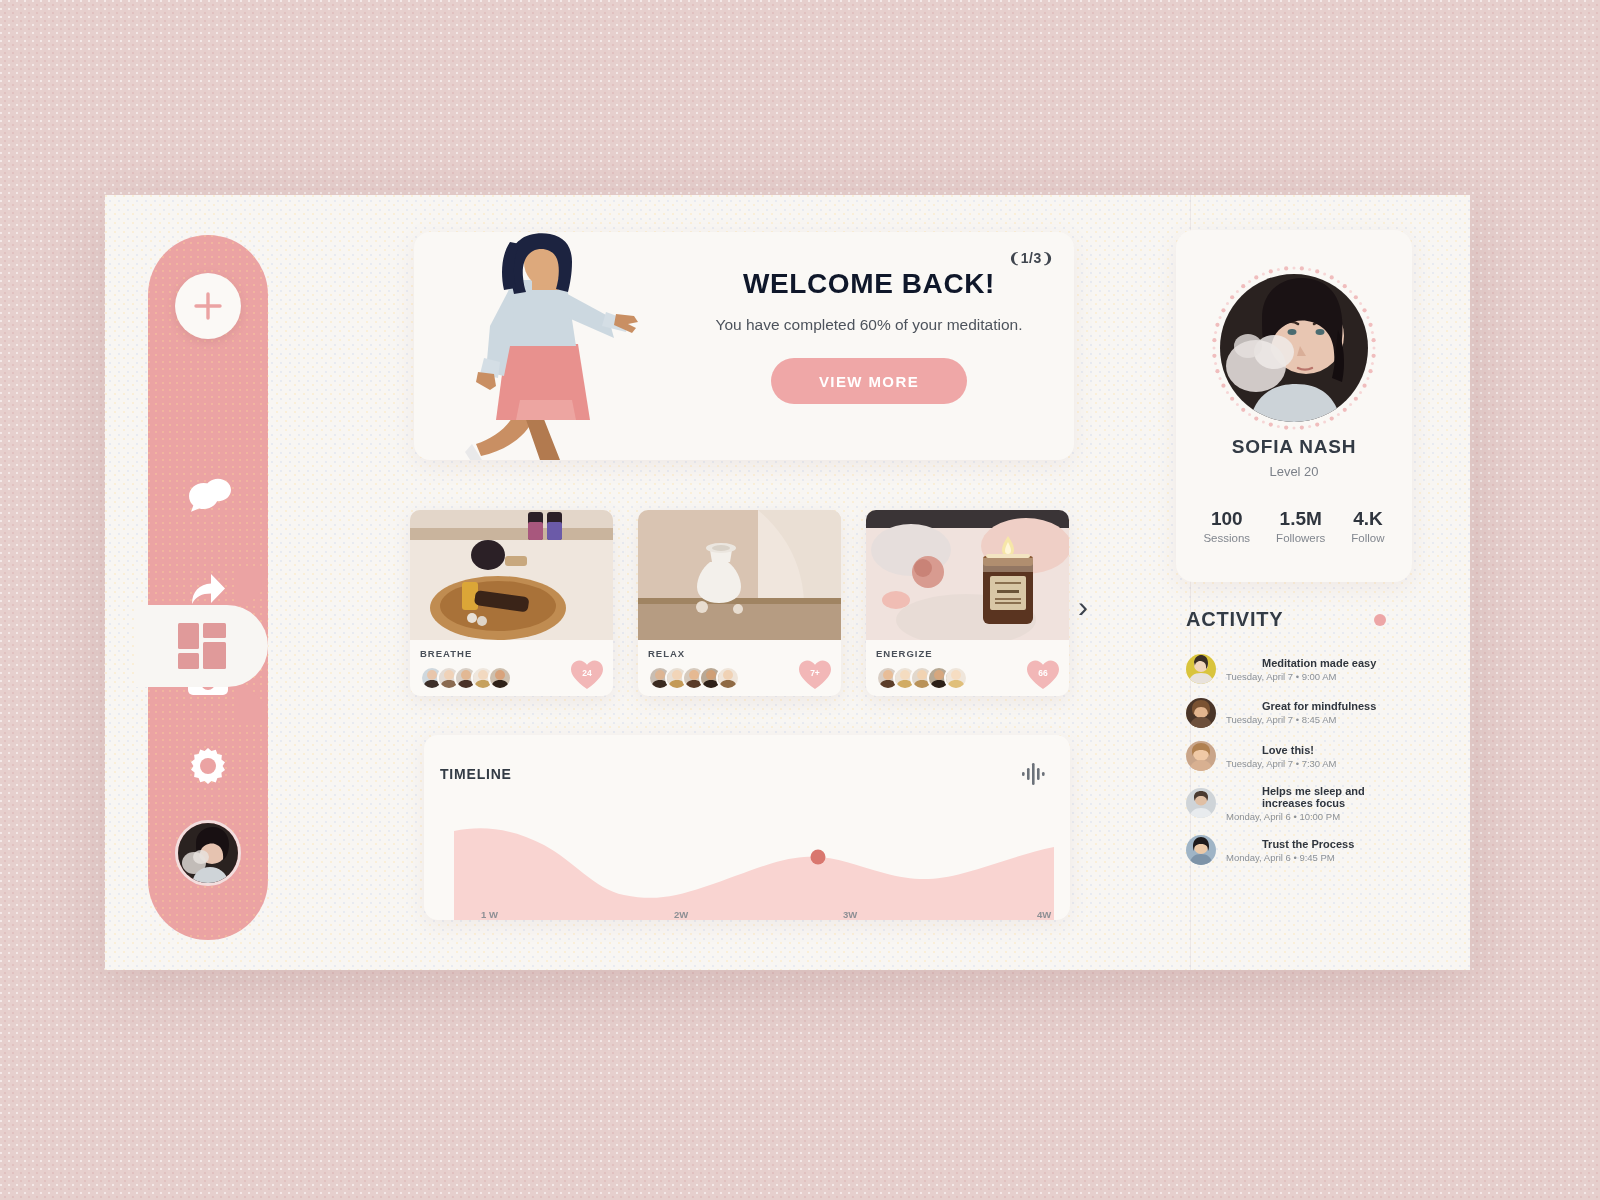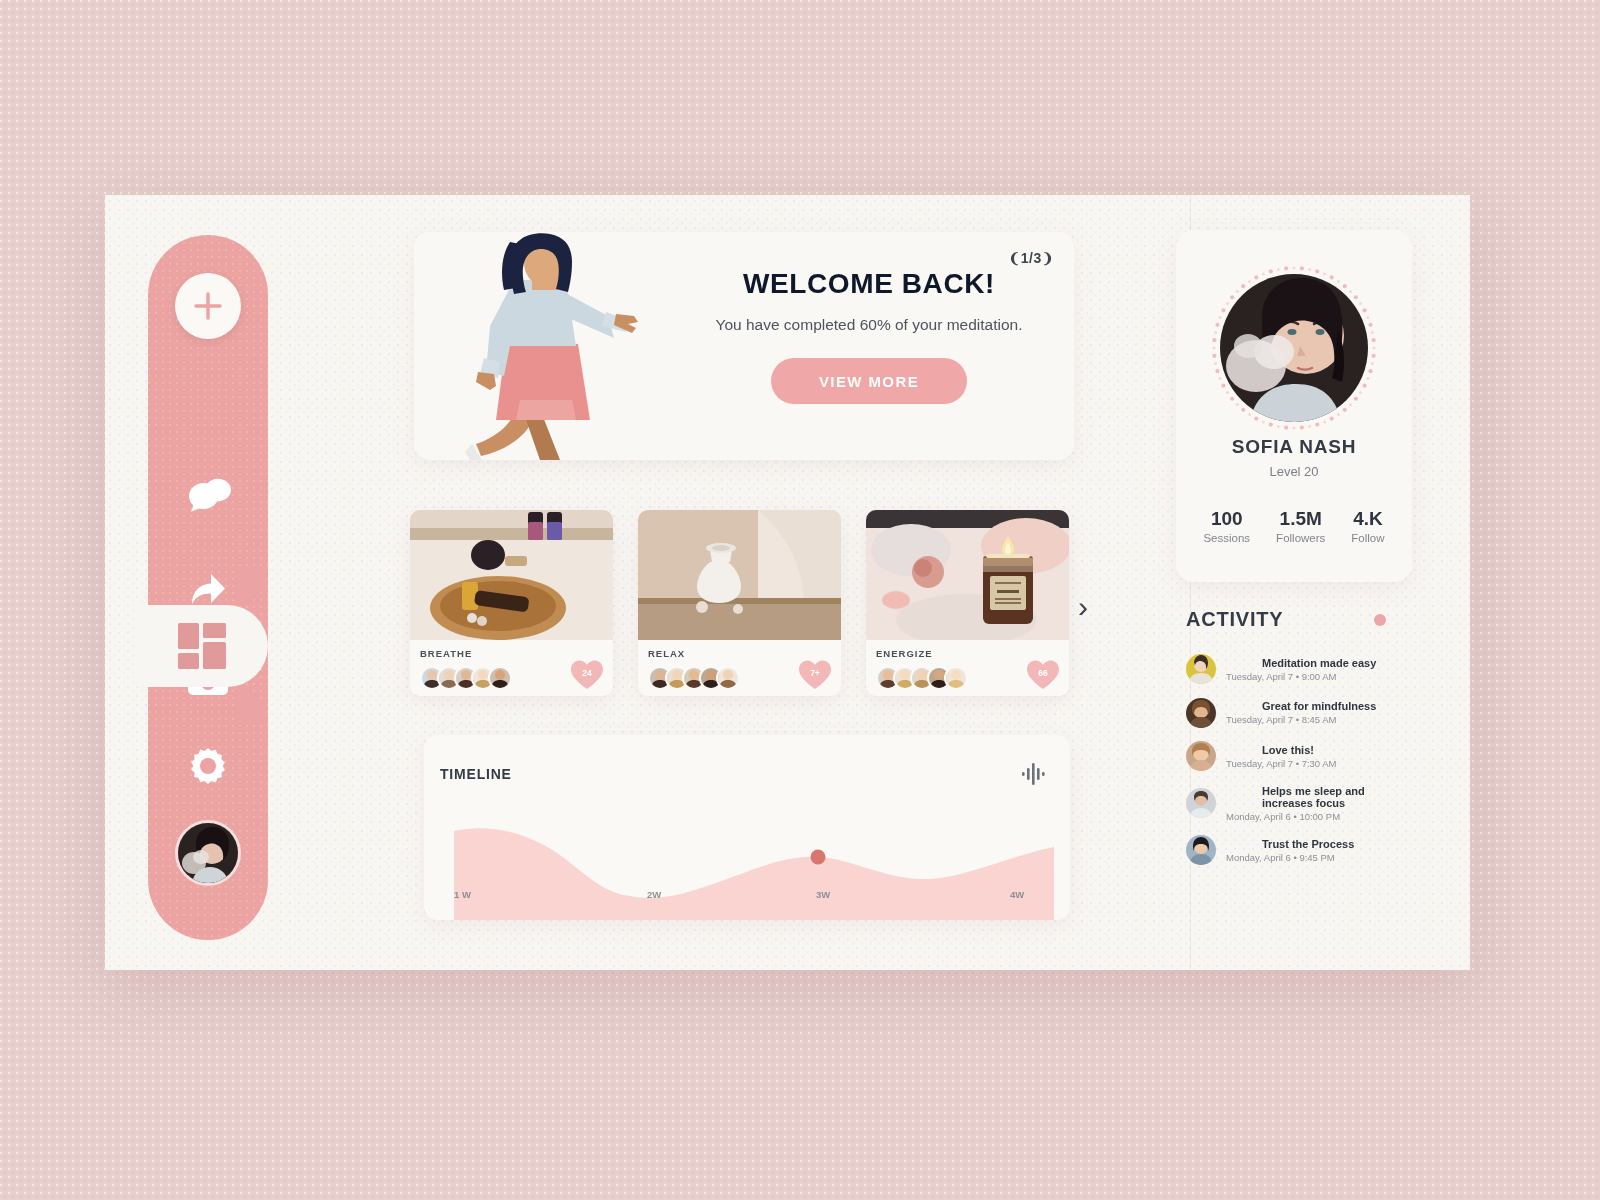--- a/index.html
+++ b/index.html
@@ -189,22 +189,22 @@
     box-shadow:0 5px 20px rgba(150,110,110,.09);
     overflow:hidden;
   }
   .timeline h2{
     position:absolute; left:16px; top:31px;
     font-size:14px; font-weight:700; color:#333b45; letter-spacing:.8px;
   }
   .eq-icon{ position:absolute; right:22px; top:28px; }
   .chart-wrap{ position:absolute; left:0; bottom:0; width:646px; height:125px; }
   .tick{
-    position:absolute; bottom:20px;
-    font-size:9.5px; color:#8d8f94; font-weight:600;
+    position:absolute; bottom:0;
+    font-size:9.5px; color:#8d8f94; font-weight:600;padding-left:27px;
   }
 
   
   .profile{
     position:absolute; left:1176px; top:230px;
     width:236px; height:352px;
     background:#faf8f5; border-radius:18px;
     box-shadow:0 6px 22px rgba(150,110,110,.09);
   }
   .profile .ring{

